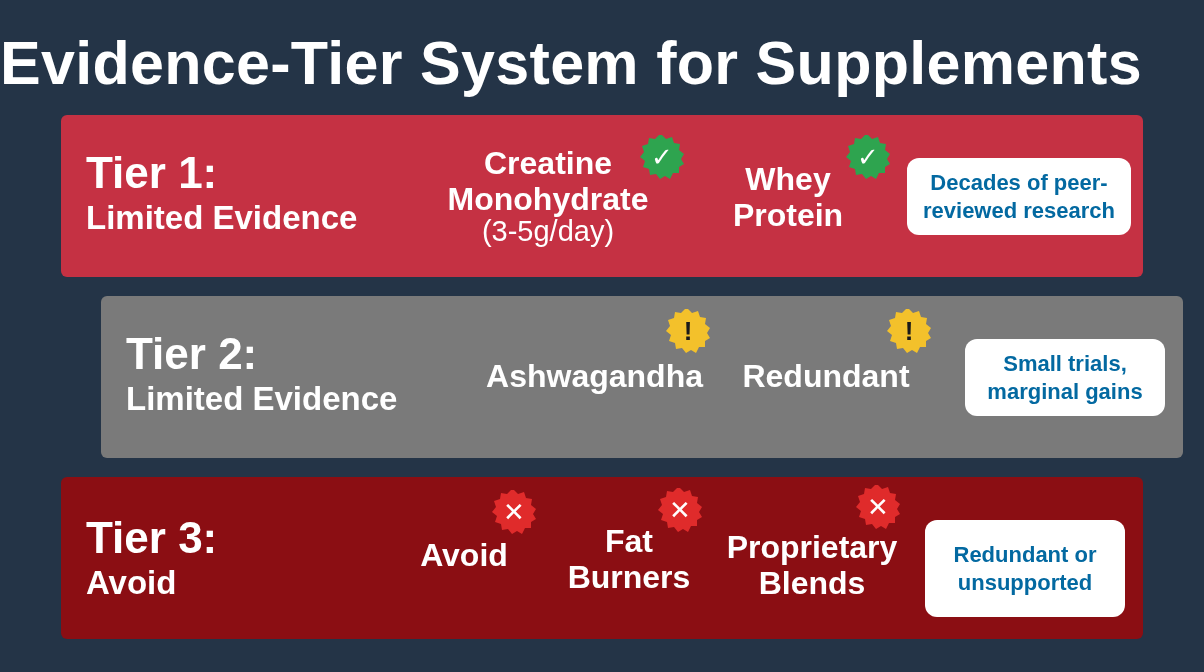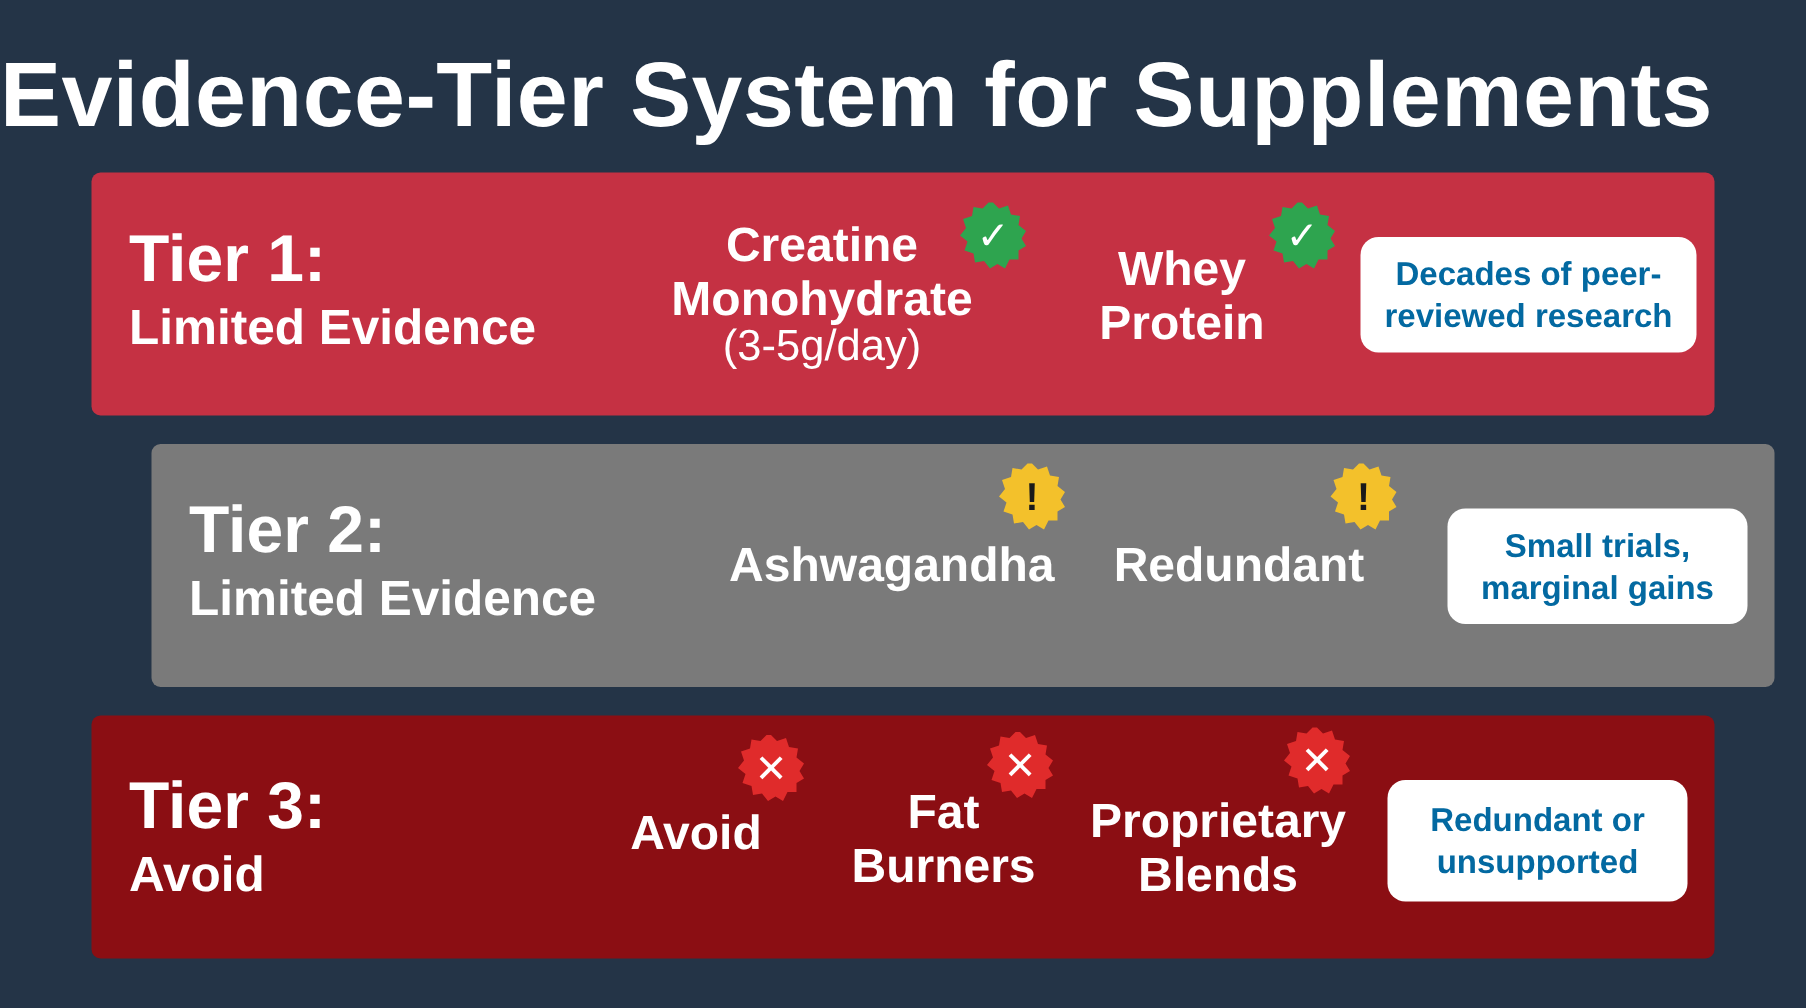--- a/index.html
+++ b/index.html
@@ -132,17 +132,17 @@
   <div class="item" style="left:656px;top:52px;width:190px;">
     <span style="display:block">Proprietary</span>
     <span style="display:block">Blends</span>
   </div>
   <div class="badge" style="left:794px;top:7px;">
     <svg width="46" height="46" viewBox="0 0 46 46">
         <path d="M23 1 L27 5 L33 3 L35 9 L41 10 L40 16 L45 20 L42 25 L45 30 L40 33 L40 39 L34 39 L31 45 L26 42 L21 45 L17 40 L11 41 L10 35 L4 33 L6 27 L1 23 L5 18 L3 12 L9 10 L10 4 L16 5 L20 1 Z" fill="#e02b2b"></path>
       </svg>
     <span class="glyph" style="color:#fff">✕</span>
   </div>
-  <div class="note" style="left:864px;top:43px;width:200px;height:81px;flex-direction:column;">
+  <div class="note" style="left:864px;top:43px;width:200px;height:97px;flex-direction:column;">
     <span>Redundant or</span>
     <span>unsupported</span>
   </div>
 </div>
 
 </body></html>

